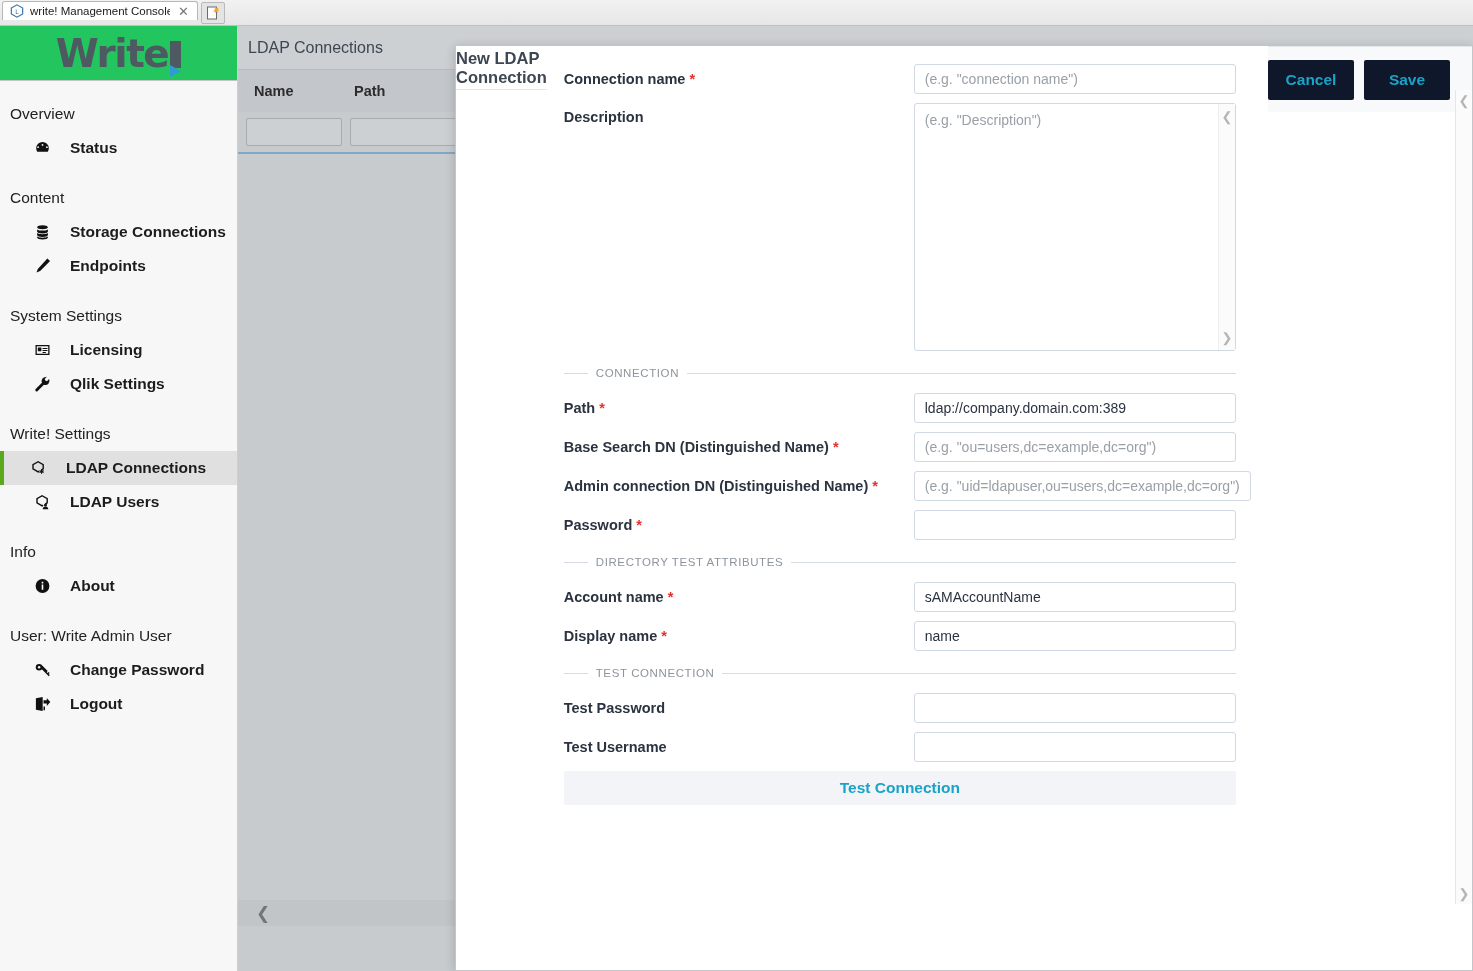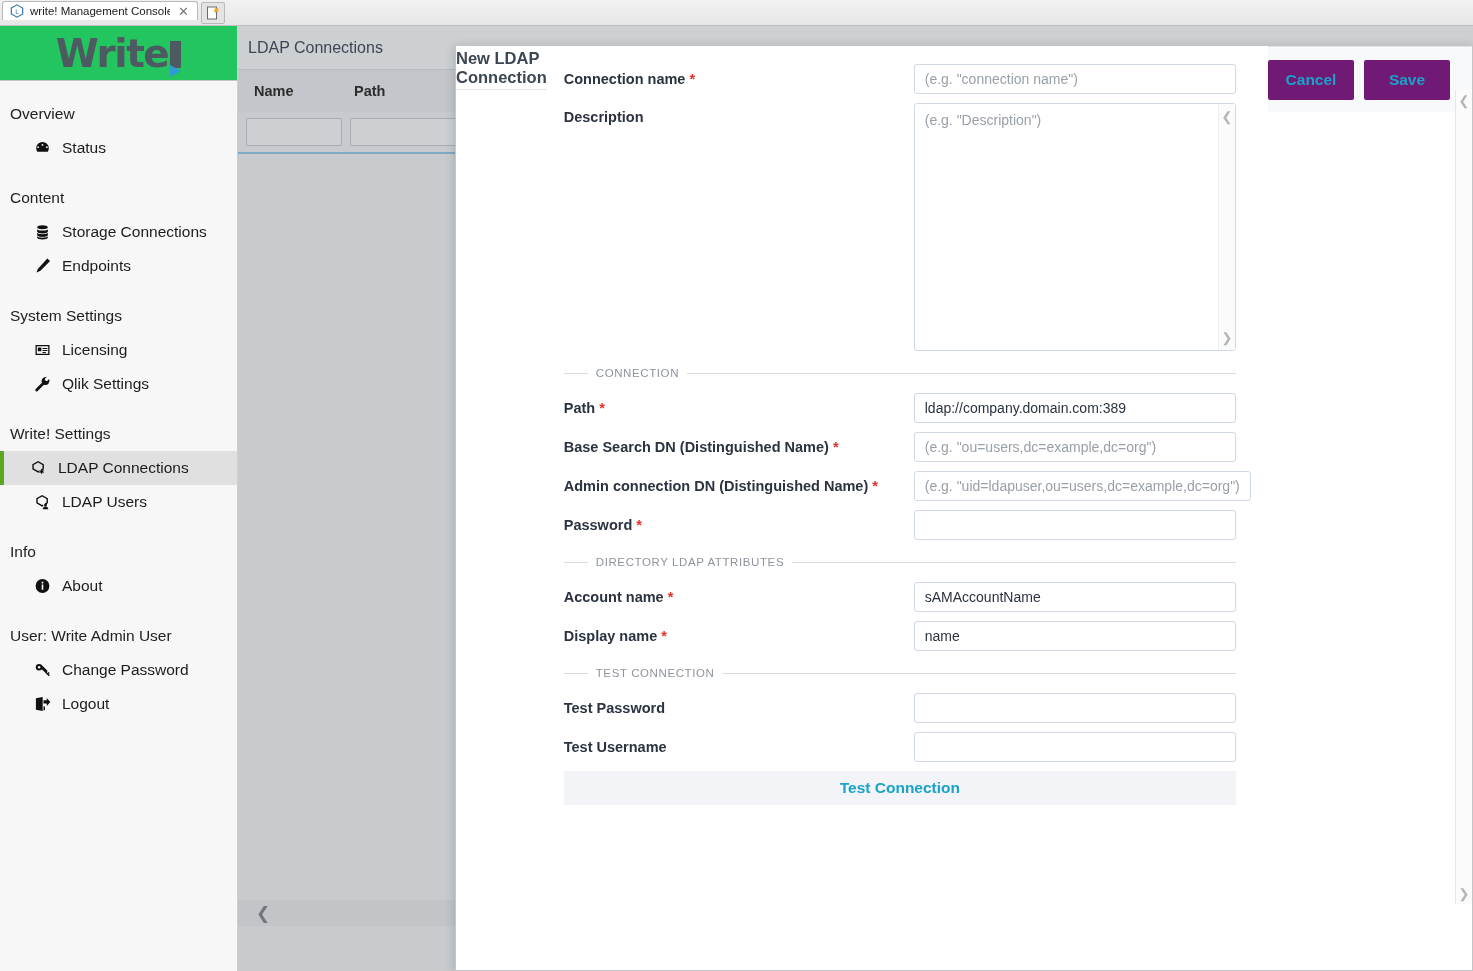--- a/index.html
+++ b/index.html
@@ -70,24 +70,25 @@
     border-left: 11px solid #2e9bd6;
     border-top: 6px solid transparent;
     border-bottom: 6px solid transparent;
     position: relative; top: 10px;
   }
 
   .nav-group {
     font-size: 15.5px; color: #222; padding: 24px 0 8px 10px;
   }
   .nav-item {
-    display: flex; align-items: center; gap: 10px;
+    display: flex; align-items: center; gap: 18px;
     height: 34px; padding-left: 28px;
     font-size: 15.5px; color: #1c1c1c; cursor: pointer;
     border-left: 4px solid transparent;
+    font-weight: bold;
   }
   .nav-item.active { background: #e0e0e0; border-left: 4px solid #5aa81e; padding-left: 24px; }
   .nav-icon {
     width: 20px; height: 18px; flex: 0 0 20px;
     display: flex; align-items: center; justify-content: center;
     color: #111;
   }
   .nav-label { white-space: nowrap; }
 
   
@@ -201,21 +202,21 @@
   }
 
   #modal-footer {
     flex: 0 0 66px; height: 66px;
     background: #f7f9fb; border-top: 1px solid #e2e6ea;
     display: flex; align-items: center; justify-content: flex-end;
     gap: 10px; padding-right: 22px;
   }
   .footer-btn {
     min-width: 86px; height: 40px;
-    background: #701a75; border: none; border-radius: 2px;
+    background: #0f172a; border: none; border-radius: 2px;
     color: #1aa3c8; font-size: 15.5px; font-weight: bold;
     cursor: pointer;
     font-family: "Liberation Sans", sans-serif;
     display: flex; align-items: center; justify-content: center;
   }
 </style>
 </head>
 <body>
 
 <div id="browser-chrome">
@@ -426,21 +427,21 @@
             </div>
           </div>
           <div class="form-row">
             <div class="form-label"><span>Password</span> <span class="req">*</span></div>
             <div class="form-control">
               <div class="inp blank"></div>
             </div>
           </div>
           <div class="fieldset">
             <span class="fs-dash"></span>
-            <span class="fs-legend">DIRECTORY LDAP ATTRIBUTES</span>
+            <span class="fs-legend">DIRECTORY TEST ATTRIBUTES</span>
             <span class="fs-line"></span>
           </div>
           <div class="form-row">
             <div class="form-label"><span>Account name</span> <span class="req">*</span></div>
             <div class="form-control">
               <div class="inp">sAMAccountName</div>
             </div>
           </div>
           <div class="form-row">
             <div class="form-label"><span>Display name</span> <span class="req">*</span></div>

